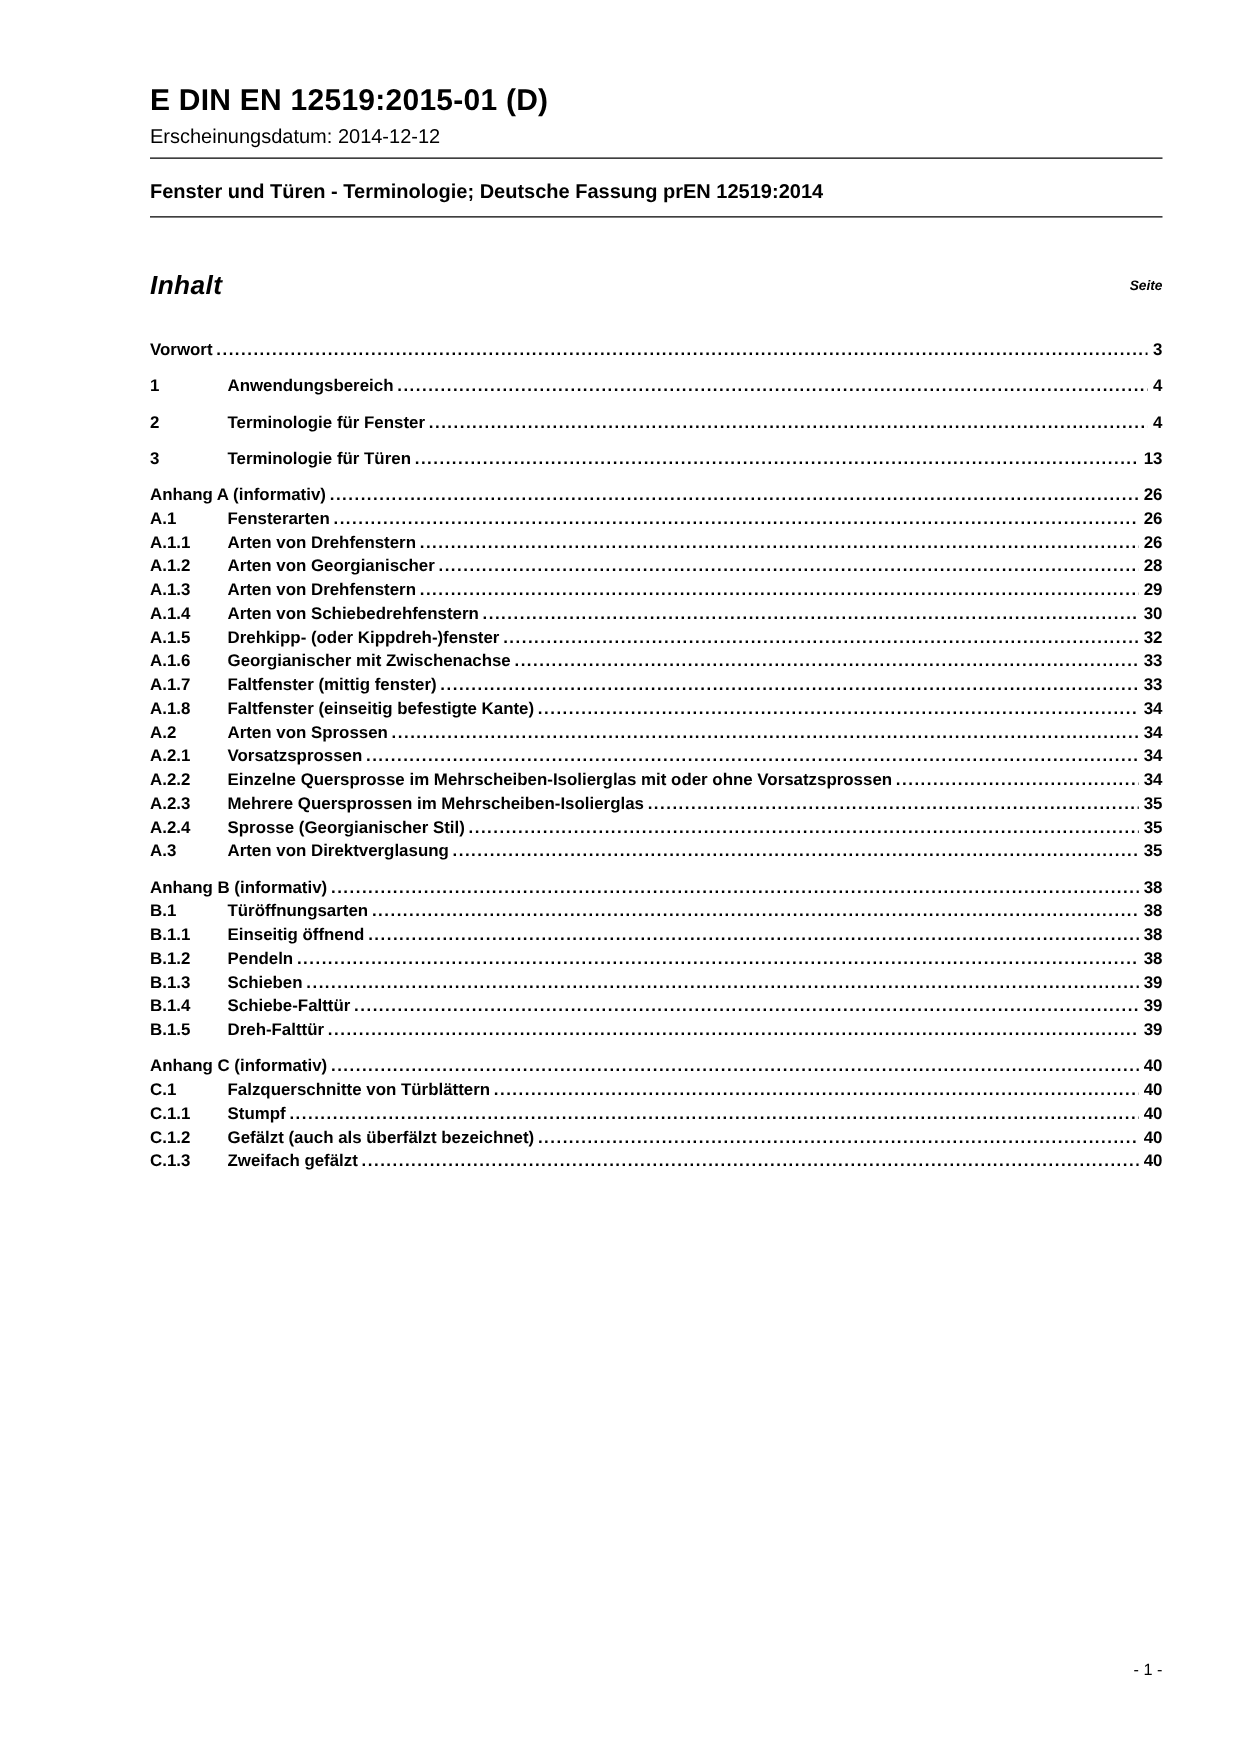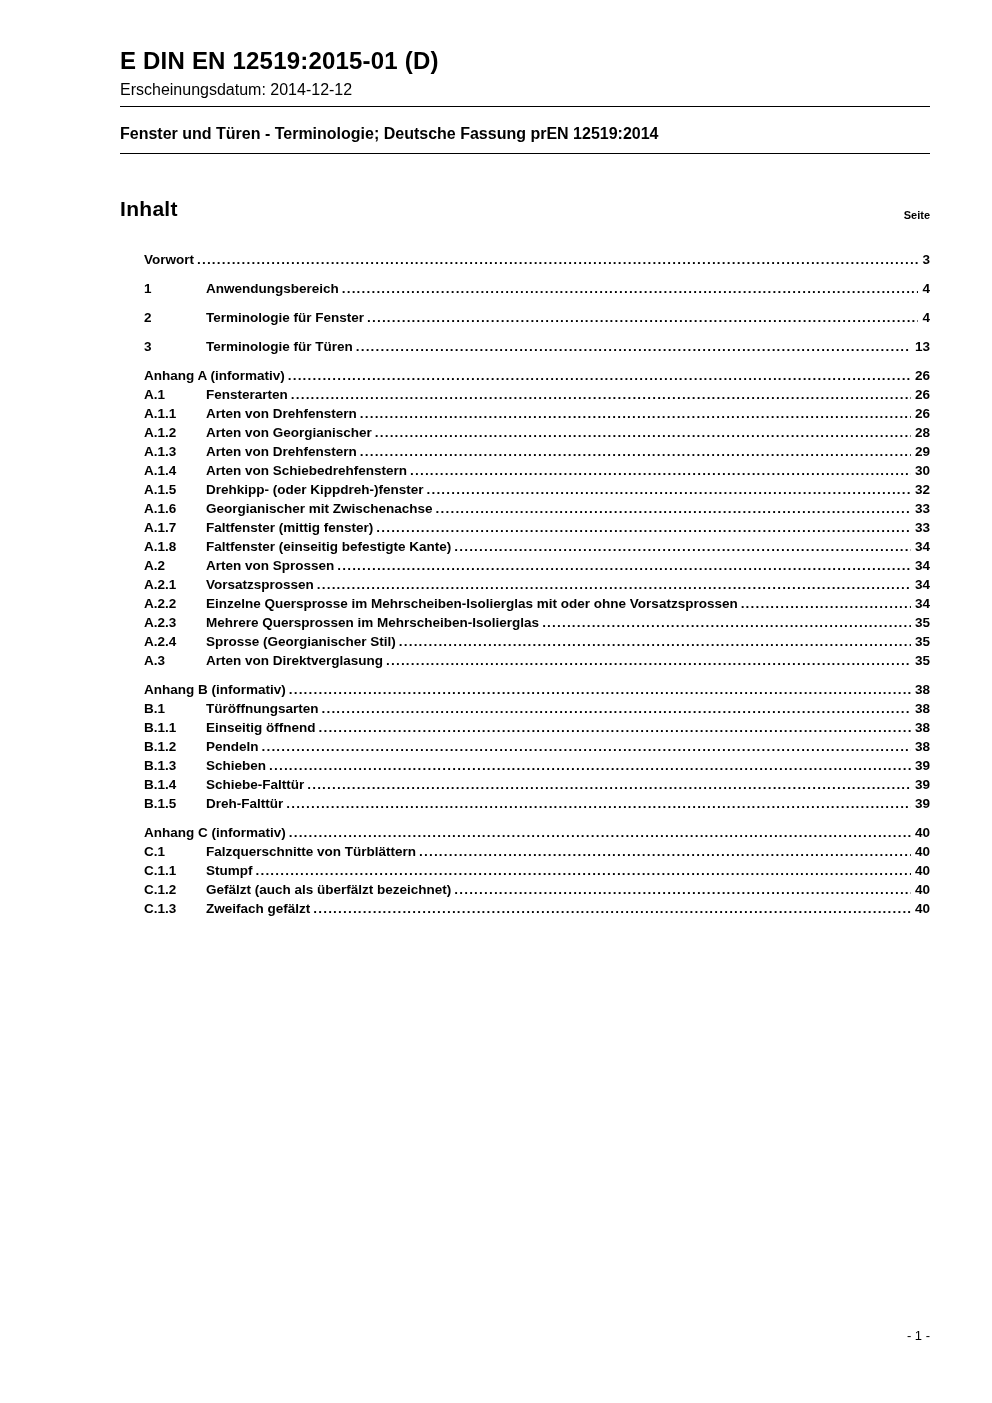--- a/index.html
+++ b/index.html
@@ -11,21 +11,21 @@
     position: relative;
     width: 992px;
     height: 1403px;
     background: #ffffff;
     color: #000000;
     font-family: "Liberation Sans", sans-serif;
     overflow: hidden;
     box-sizing: border-box;
   }
   .content {
-    padding: 48px 62px 0 120px;
+    padding: 68px 62px 0 120px;
   }
   .doc-number {
     font-size: 24px;
     font-weight: bold;
     line-height: 1.1;
     margin: 0;
     letter-spacing: 0.2px;
   }
   .release-date {
     font-size: 16px;
@@ -41,43 +41,43 @@
   .rule-2 { margin-top: 9px; }
   .doc-title {
     font-size: 16px;
     font-weight: bold;
     margin-top: 17px;
     line-height: 1.2;
   }
   .toc-heading-row {
     display: flex;
     justify-content: space-between;
-    align-items: flex-end;
+    align-items: center;
     margin-top: 43px;
+    font-style: italic;
   }
   .toc-heading {
     font-size: 21px;
     font-weight: bold;
     letter-spacing: 0.3px;
   }
   .toc-page-col-label {
     font-size: 11px;
     font-weight: bold;
   }
   .toc-list {
     margin-top: 29px;
   }
   .toc-row {
     display: flex;
     align-items: center;
     font-size: 13.5px;
     font-weight: bold;
     line-height: 19px;
     height: 19px;
-    margin-left: 24px;
   }
   .toc-row.main {
     margin-top: 10px;
   }
   .toc-row.main:first-child {
     margin-top: 0;
   }
   .toc-num {
     flex: 0 0 62px;
     width: 62px;

